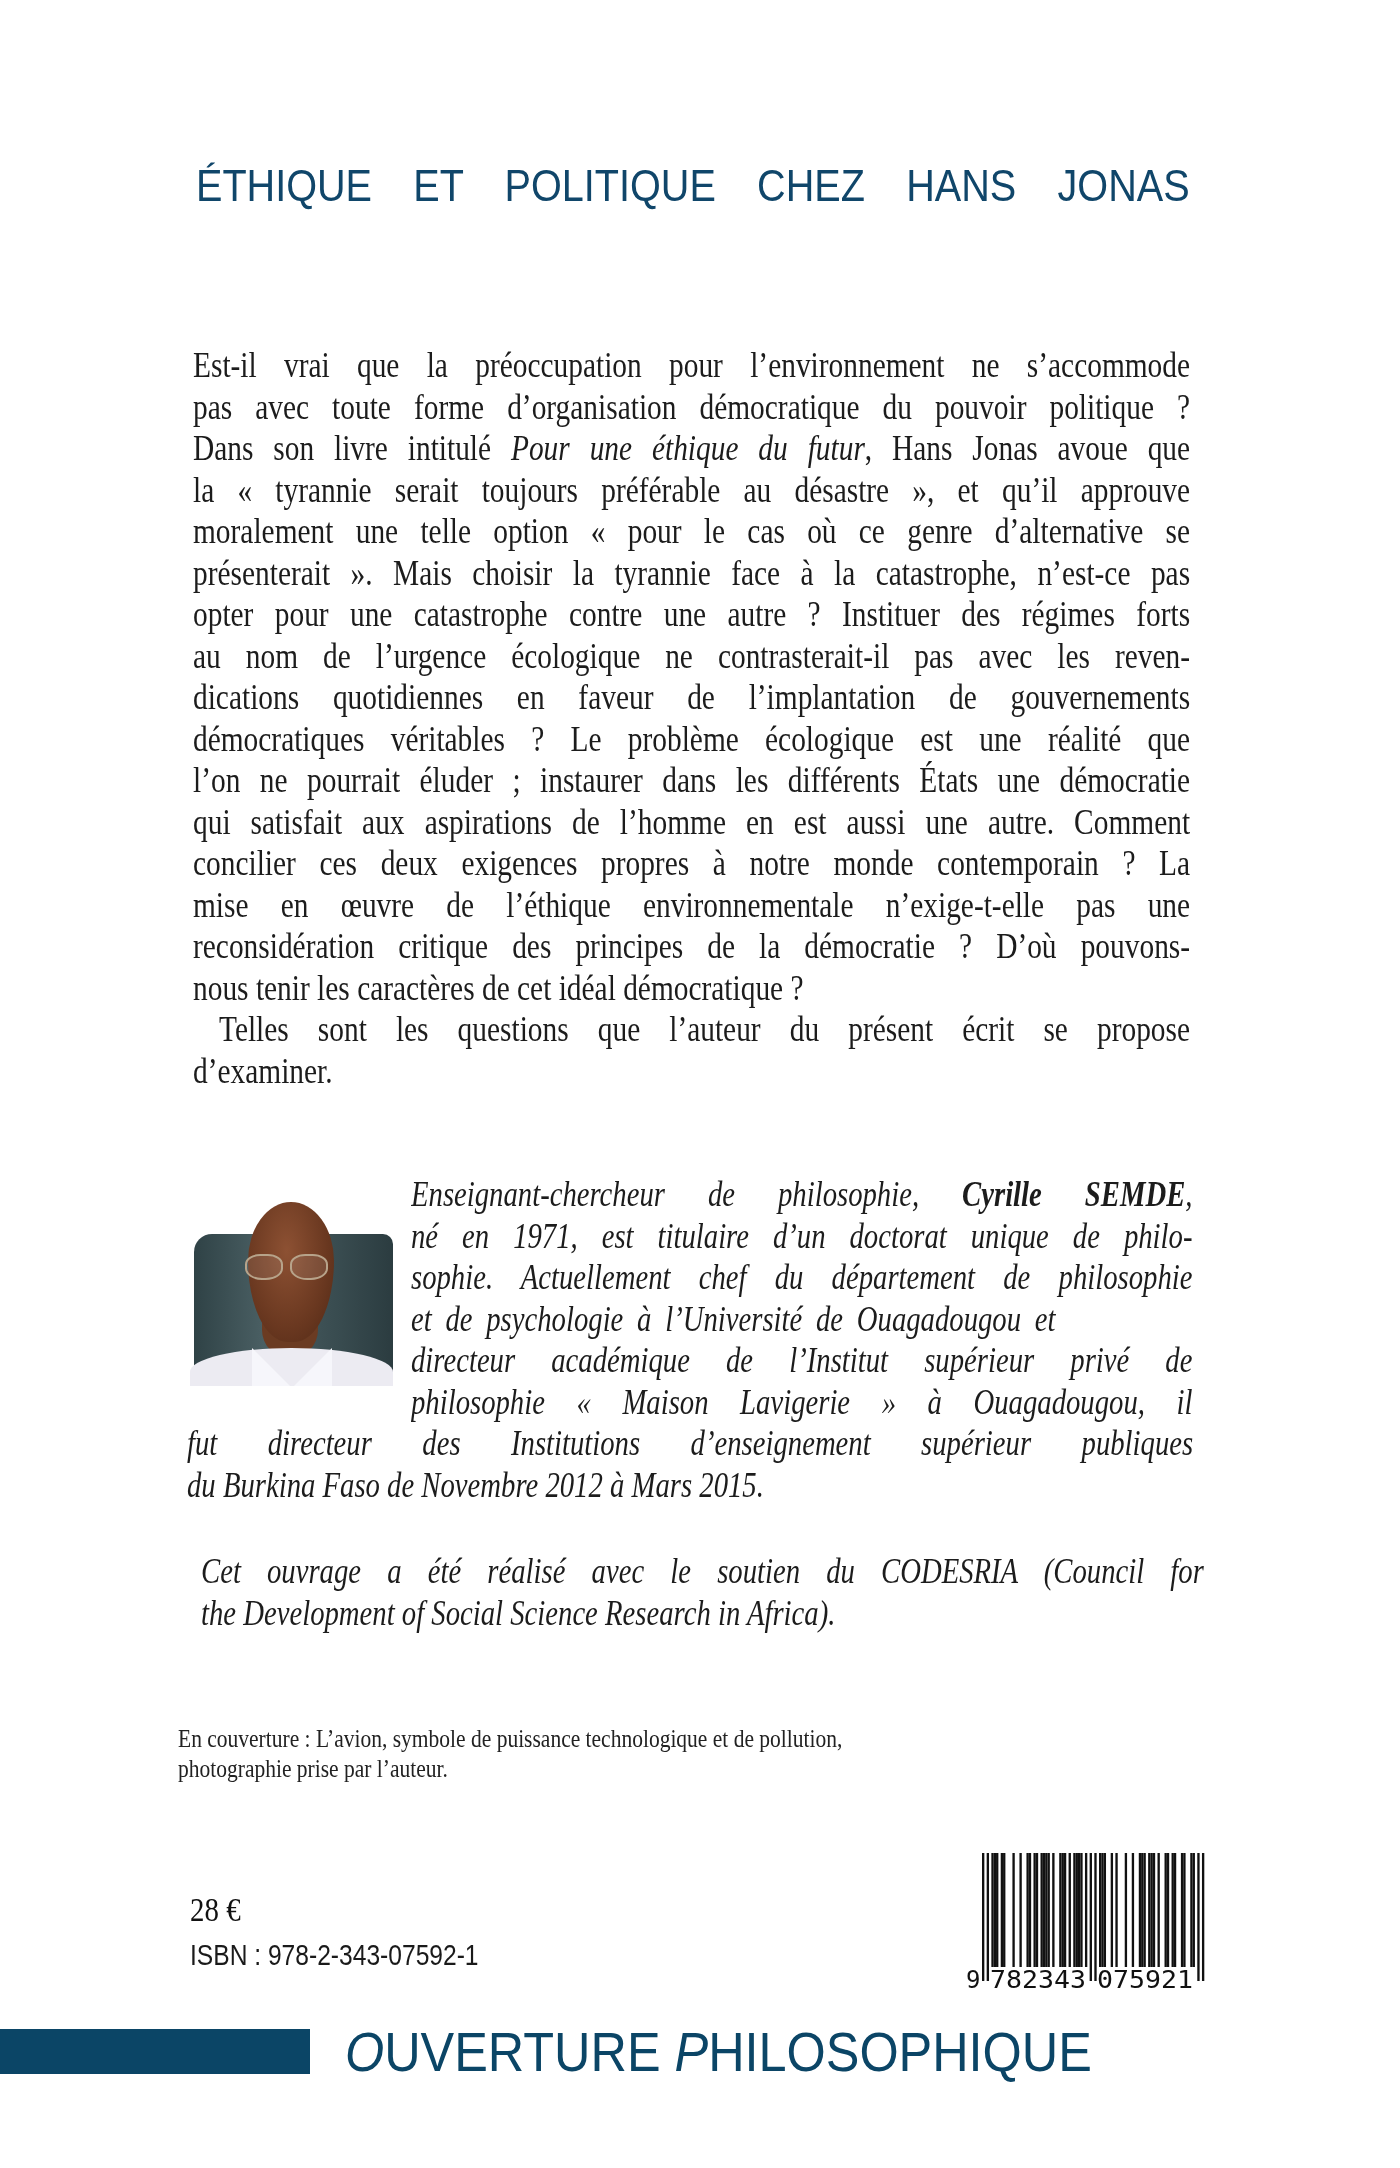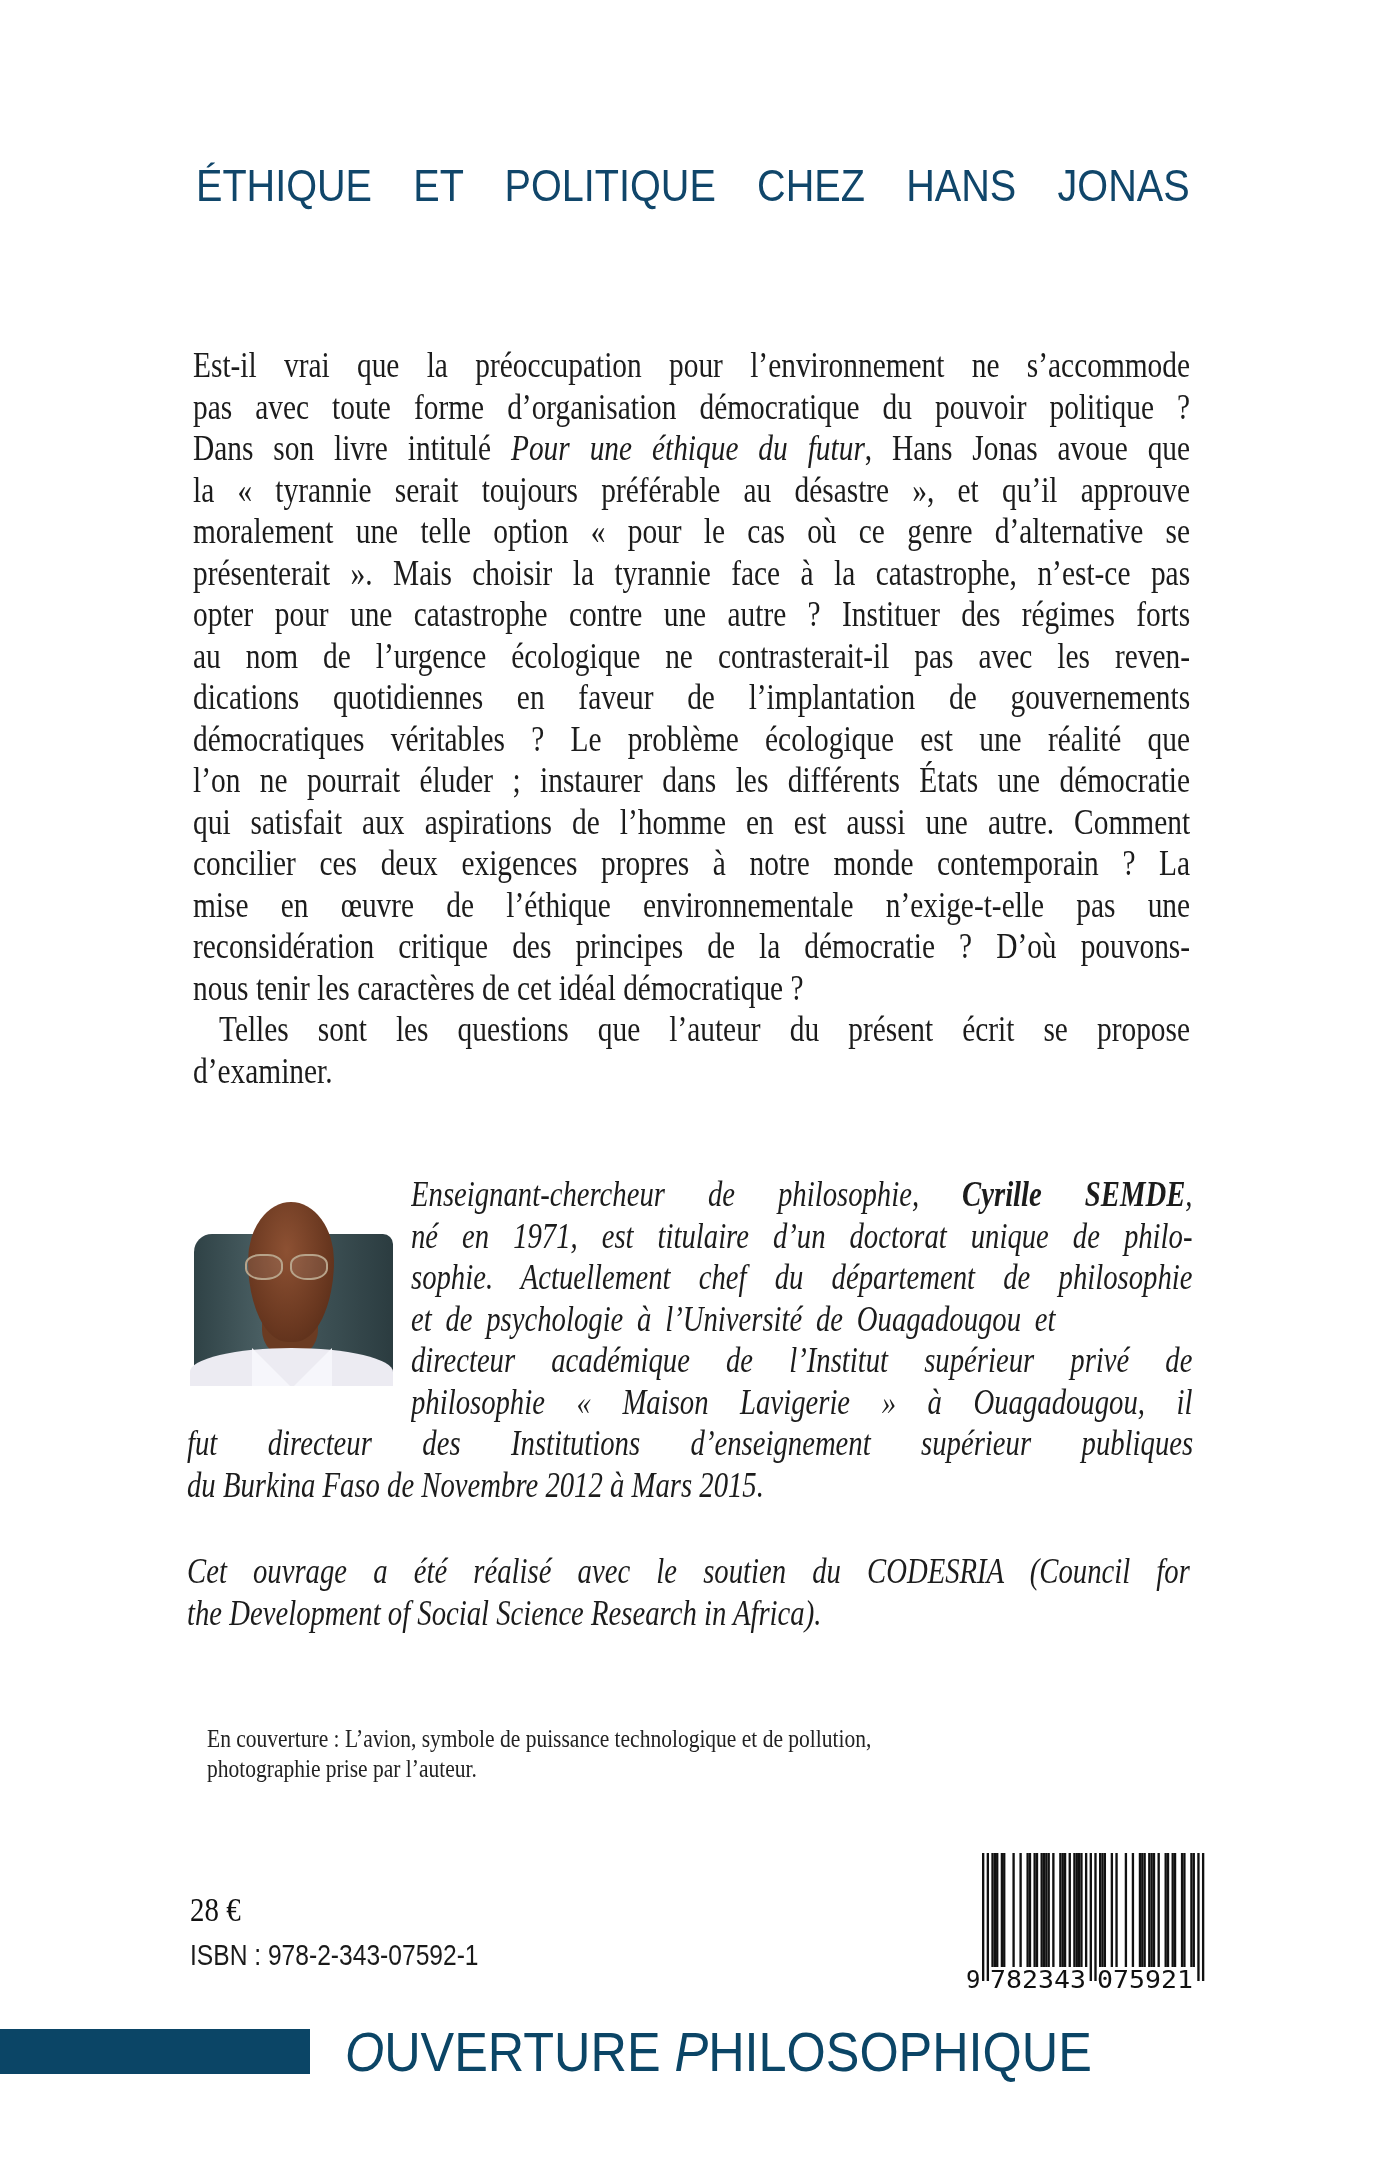--- a/index.html
+++ b/index.html
@@ -76,26 +76,26 @@
   </div>
   <div class="line just bio-line" style="left:411px; top:41.5px; width:953px; transform:scaleX(0.82);">né en 1971, est titulaire d’un doctorat unique de philo-</div>
   <div class="line just bio-line" style="left:411px; top:83px; width:953px; transform:scaleX(0.82);">sophie. Actuellement chef du département de philosophie</div>
   <div class="line bio-line" style="left:411px; top:124.5px; transform:scaleX(0.82); word-spacing:8px;">et de psychologie à l’Université de Ouagadougou et</div>
   <div class="line just bio-line" style="left:411px; top:166px; width:953px; transform:scaleX(0.82);">directeur académique de l’Institut supérieur privé de</div>
   <div class="line just bio-line" style="left:411px; top:207.5px; width:953px; transform:scaleX(0.82);">philosophie « Maison Lavigerie » à Ouagadougou, il</div>
   <div class="line just bio-line" style="left:187px; top:249px; width:1227px; transform:scaleX(0.82);">fut directeur des Institutions d’enseignement supérieur publiques</div>
   <div class="line bio-line" style="left:187px; top:290.5px; transform:scaleX(0.82);">du Burkina Faso de Novembre 2012 à Mars 2015.</div>
 </div>
 
-<div class="abs" style="left:187px; top:1551px; width:1003px; height:90px;text-decoration:underline;">
+<div class="abs" style="left:201px; top:1551px; width:1003px; height:90px;text-decoration:underline;">
   <div class="line just bio-line" style="top:0px; width:1223px; transform:scaleX(0.82);">Cet ouvrage a été réalisé avec le soutien du CODESRIA (Council for</div>
   <div class="line bio-line" style="top:41.5px; transform:scaleX(0.82);">the Development of Social Science Research in Africa).</div>
 </div>
 
-<div class="abs" style="left:207px; top:1724px; width:800px; height:64px;">
+<div class="abs" style="left:178px; top:1724px; width:800px; height:64px;">
   <div class="line note-line" style="top:0px; transform:scaleX(0.86);">En couverture : L’avion, symbole de puissance technologique et de pollution,</div>
   <div class="line note-line" style="top:30px; transform:scaleX(0.86);">photographie prise par l’auteur.</div>
 </div>
 
 <div id="price" class="abs">28 €</div>
 <div id="isbn" class="abs">ISBN : 978-2-343-07592-1</div>
 
 <svg id="barcode" class="abs" viewBox="0 0 244 142" width="244" height="142">
   <g id="bars">
       <rect x="18.00" y="3" width="2.34" height="128" fill="#111"></rect>

